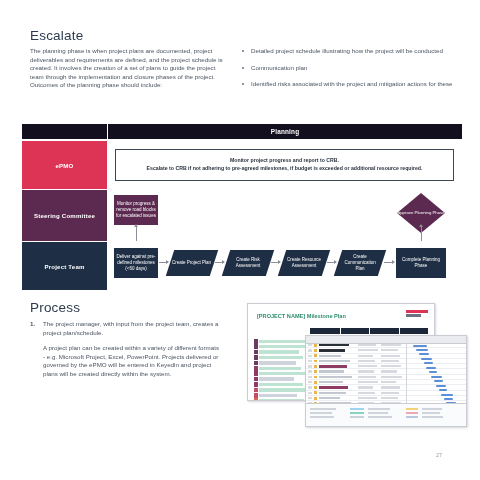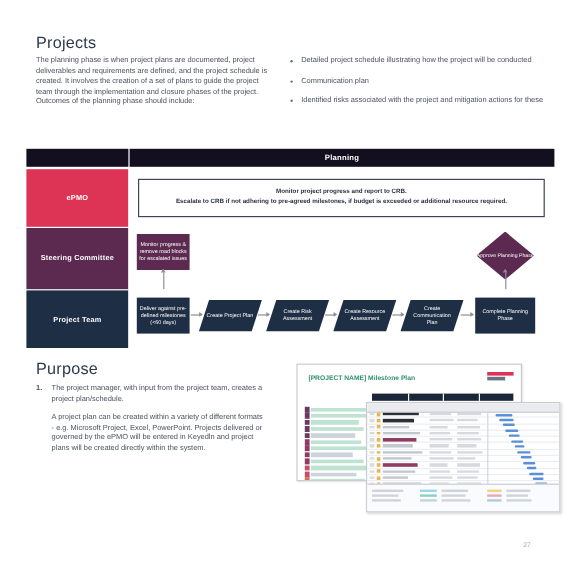--- a/index.html
+++ b/index.html
@@ -128,21 +128,21 @@
   .gt-lg{position:absolute;height:2px;}
   .gt-lt{position:absolute;height:1.8px;background:#cfd4dc;}
 
   #page-num{position:absolute;left:436px;top:452px;font-size:5.6px;color:#9aa0a8;}
 </style>
 </head>
 <body>
 
 <div class="page">
 
-  <div class="sec-title" id="purpose-title">Projects</div>
+  <div class="sec-title" id="purpose-title">Escalate</div>
 
   <div class="body-copy" id="purpose-para">The planning phase is when project plans are documented, project deliverables and requirements are defined, and the project schedule is created. It involves the creation of a set of plans to guide the project team through the implementation and closure phases of the project. Outcomes of the planning phase should include:</div>
 
   <div class="bullets">
     <div class="bullet">Detailed project schedule illustrating how the project will be conducted</div>
     <div class="bullet">Communication plan</div>
     <div class="bullet">Identified risks associated with the project and mitigation actions for these</div>
   </div>
 
   <div class="diagram">
@@ -193,21 +193,21 @@
       <div class="arrow" style="left:108px;top:20px;width:9px;"></div>
       <div class="arrow" style="left:164px;top:20px;width:9px;"></div>
       <div class="arrow" style="left:220px;top:20px;width:9px;"></div>
       <div class="arrow" style="left:277px;top:20px;width:10px;"></div>
     </div>
 
     <div class="arrow-up" style="left:114px;top:103px;height:14px;"></div>
     <div class="arrow-up" style="left:399px;top:103px;height:14px;"></div>
   </div>
 
-  <div class="sec-title" id="process-title">Purpose</div>
+  <div class="sec-title" id="process-title">Process</div>
 
   <div class="ol-item">
     <div class="ol-num">1.</div>
     <div class="ol-txt">The project manager, with input from the project team, creates a project plan/schedule.</div>
   </div>
   <div class="body-copy" id="process-para2">A project plan can be created within a variety of different formats - e.g. Microsoft Project, Excel, PowerPoint. Projects delivered or governed by the ePMO will be entered in Keyedln and project plans will be created directly within the system.</div>
 
   <div class="shot" id="shot-milestone">
     <div class="ms-title">[PROJECT NAME] Milestone Plan</div>
     <div class="ms-logo">

